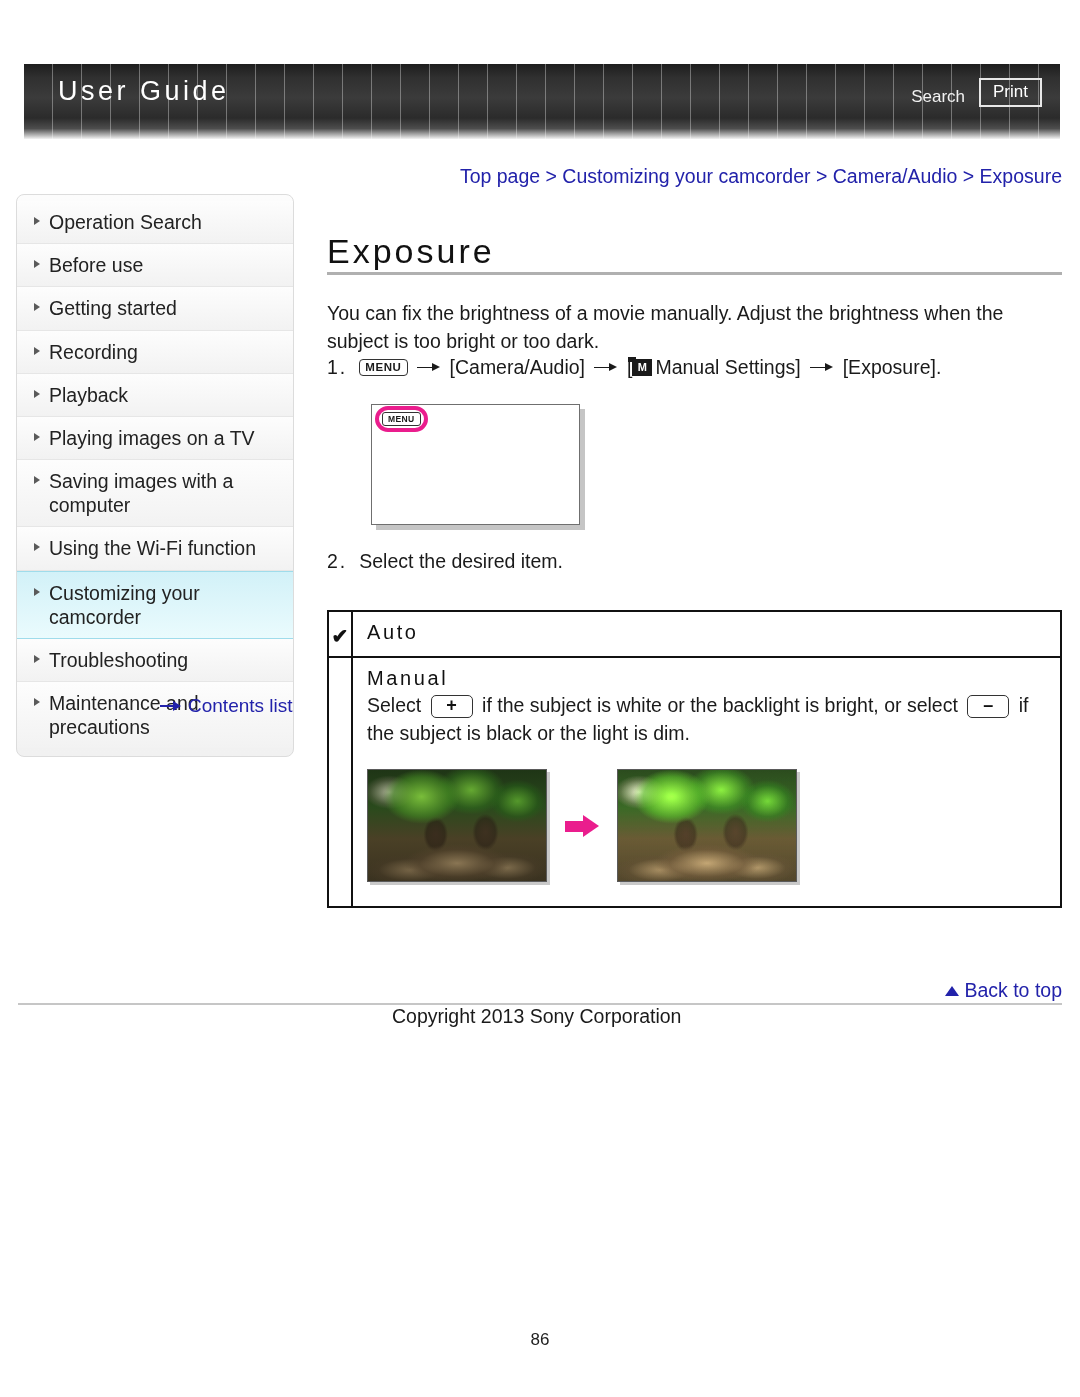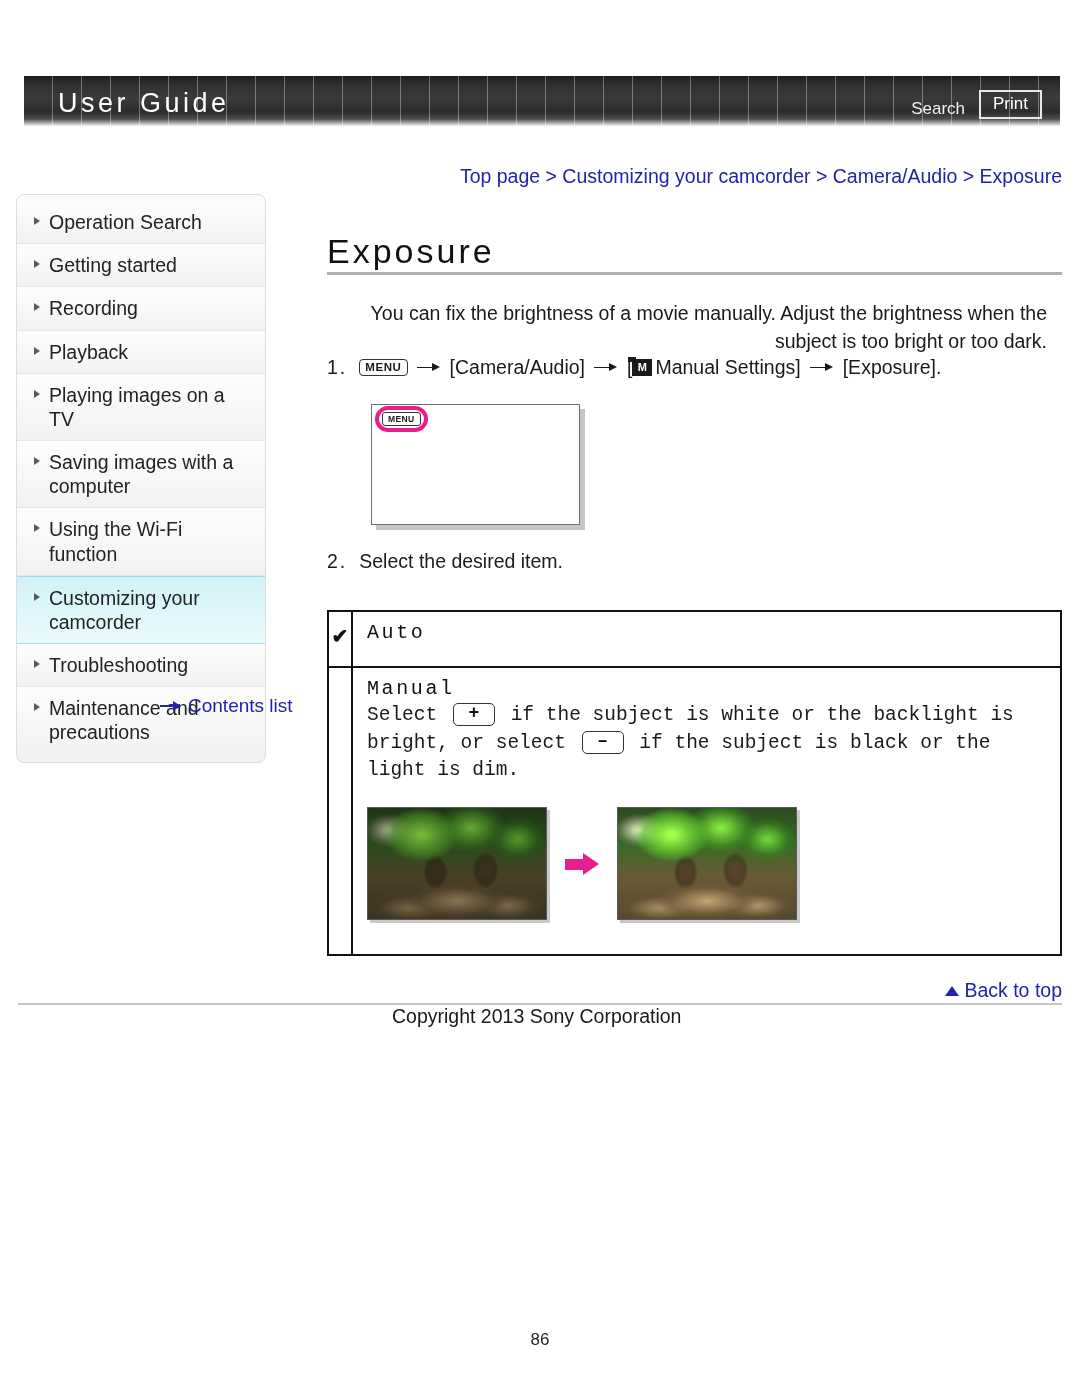--- a/index.html
+++ b/index.html
@@ -13,23 +13,23 @@
     position: relative;
     font-family: "Liberation Sans", sans-serif;
     color: #1a1a1a;
     overflow: hidden;
   }
 
   
   .header-bar {
     position: absolute;
     left: 24px;
-    top: 76px;
+    top: 64px;
     width: 1036px;
-    height: 50px;
+    height: 75px;
     background:
       repeating-linear-gradient(to right,
         rgba(255,255,255,0.00) 0px,
         rgba(255,255,255,0.00) 28px,
         rgba(255,255,255,0.34) 28px,
         rgba(255,255,255,0.34) 29px),
       linear-gradient(to bottom,
         #1d1d1d 0%,
         #303030 18%,
         #3b3b3b 45%,
@@ -65,21 +65,21 @@
     border: 2px solid #e8e8e8;
     padding: 2px 12px 3px 12px;
     line-height: 1.15;
   }
 
   
   .sidebar {
     position: absolute;
     left: 16px;
     top: 194px;
-    width: 250px;
+    width: 278px;
     border: 1px solid #dcdcdc;
     border-radius: 8px;
     background: linear-gradient(to bottom, #fcfcfc, #f1f1f1);
     box-sizing: border-box;
     padding: 6px 0 8px 0;
   }
   .nav-item {
     position: relative;
     padding: 9px 14px 9px 32px;
     font-size: 19.5px;
@@ -167,21 +167,20 @@
   }
 
   .intro {
     position: absolute;
     left: 327px;
     top: 300px;
     width: 720px;
     font-size: 19.5px;
     line-height: 1.42;
     color: #1a1a1a;
-    text-align: right;
   }
 
   .step {
     position: absolute;
     font-size: 19.5px;
     color: #1a1a1a;
     display: flex;
     align-items: center;
     flex-wrap: wrap;
     gap: 0;
@@ -308,23 +307,22 @@
     box-sizing: border-box;
   }
   .check-icon {
     font-size: 20px;
     line-height: 1;
     color: #111111;
     font-weight: 700;
   }
   .opt-body-cell {
     flex: 1 1 auto;
-    padding: 9px 14px 20px 14px;
+    padding: 9px 14px 10px 14px;
     box-sizing: border-box;
-    font-family: Liberation Mono, monospace;
   }
   .opt-label {
     font-size: 20px;
     letter-spacing: 2.6px;
     color: #111111;
     margin-bottom: 2px;
   }
   .opt-desc {
     font-size: 19.5px;
     line-height: 1.42;
@@ -454,20 +452,24 @@
   <div class="header-actions">
     <span class="header-search">Search</span>
     <span class="header-print">Print</span>
   </div>
 </div>
 
 <div class="sidebar">
   <div class="nav-item">
     <span class="caret"></span>
     <span>Operation Search</span>
+  </div>
+  <div class="nav-item">
+    <span class="caret"></span>
+    <span>Before use</span>
   </div>
   <div class="nav-item">
     <span class="caret"></span>
     <span>Getting started</span>
   </div>
   <div class="nav-item">
     <span class="caret"></span>
     <span>Recording</span>
   </div>
   <div class="nav-item">

